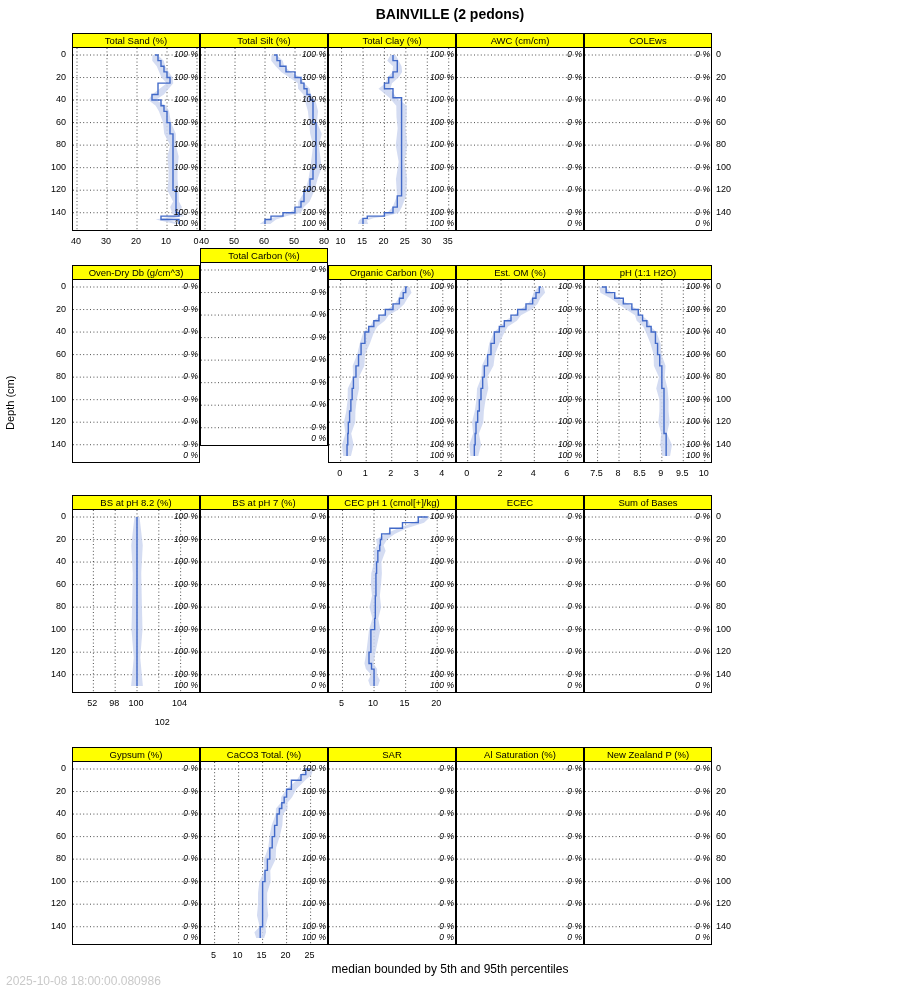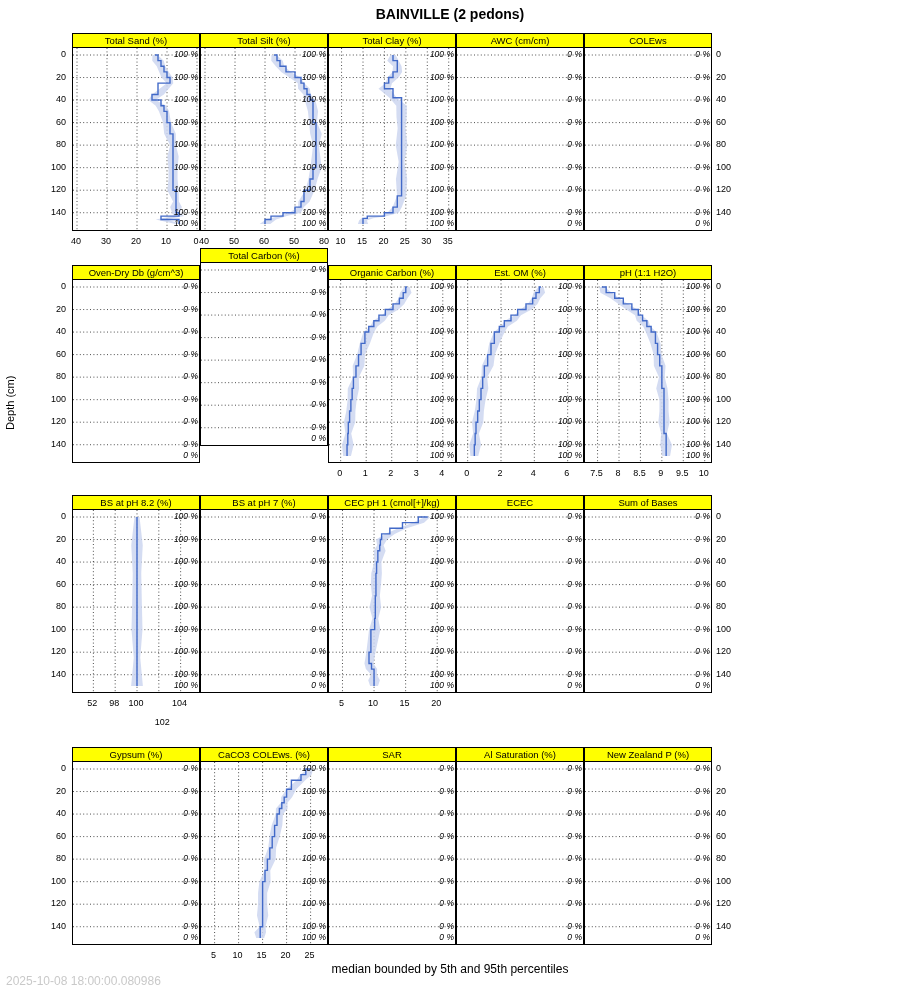--- a/index.html
+++ b/index.html
@@ -556,21 +556,21 @@
       <div class="pct" style="top: 38.5333px;">0 %</div>
       <div class="pct" style="top: 61.0667px;">0 %</div>
       <div class="pct" style="top: 83.6px;">0 %</div>
       <div class="pct" style="top: 106.133px;">0 %</div>
       <div class="pct" style="top: 128.667px;">0 %</div>
       <div class="pct" style="top: 151.2px;">0 %</div>
       <div class="pct" style="top: 173.733px;">0 %</div>
       <div class="pct" style="top: 185px;">0 %</div>
     </div>
     <div class="panel" style="left: 200px; top: 747px; width: 128px; height: 198px;">
-      <div class="hdr">CaCO3 COLEws. (%)</div>
+      <div class="hdr">CaCO3 Total. (%)</div>
       <div class="plot" style="width: 128px; height: 183px;">
         <svg width="128" height="183">
           <line x1="0" x2="128" y1="7" y2="7" stroke="#000" stroke-width="0.7" stroke-dasharray="1,2.4"></line>
           <line x1="0" x2="128" y1="29.53333333333333" y2="29.53333333333333" stroke="#000" stroke-width="0.7" stroke-dasharray="1,2.4"></line>
           <line x1="0" x2="128" y1="52.06666666666666" y2="52.06666666666666" stroke="#000" stroke-width="0.7" stroke-dasharray="1,2.4"></line>
           <line x1="0" x2="128" y1="74.60000000000001" y2="74.60000000000001" stroke="#000" stroke-width="0.7" stroke-dasharray="1,2.4"></line>
           <line x1="0" x2="128" y1="97.13333333333333" y2="97.13333333333333" stroke="#000" stroke-width="0.7" stroke-dasharray="1,2.4"></line>
           <line x1="0" x2="128" y1="119.66666666666666" y2="119.66666666666666" stroke="#000" stroke-width="0.7" stroke-dasharray="1,2.4"></line>
           <line x1="0" x2="128" y1="142.20000000000002" y2="142.20000000000002" stroke="#000" stroke-width="0.7" stroke-dasharray="1,2.4"></line>
           <line x1="0" x2="128" y1="164.73333333333335" y2="164.73333333333335" stroke="#000" stroke-width="0.7" stroke-dasharray="1,2.4"></line>

